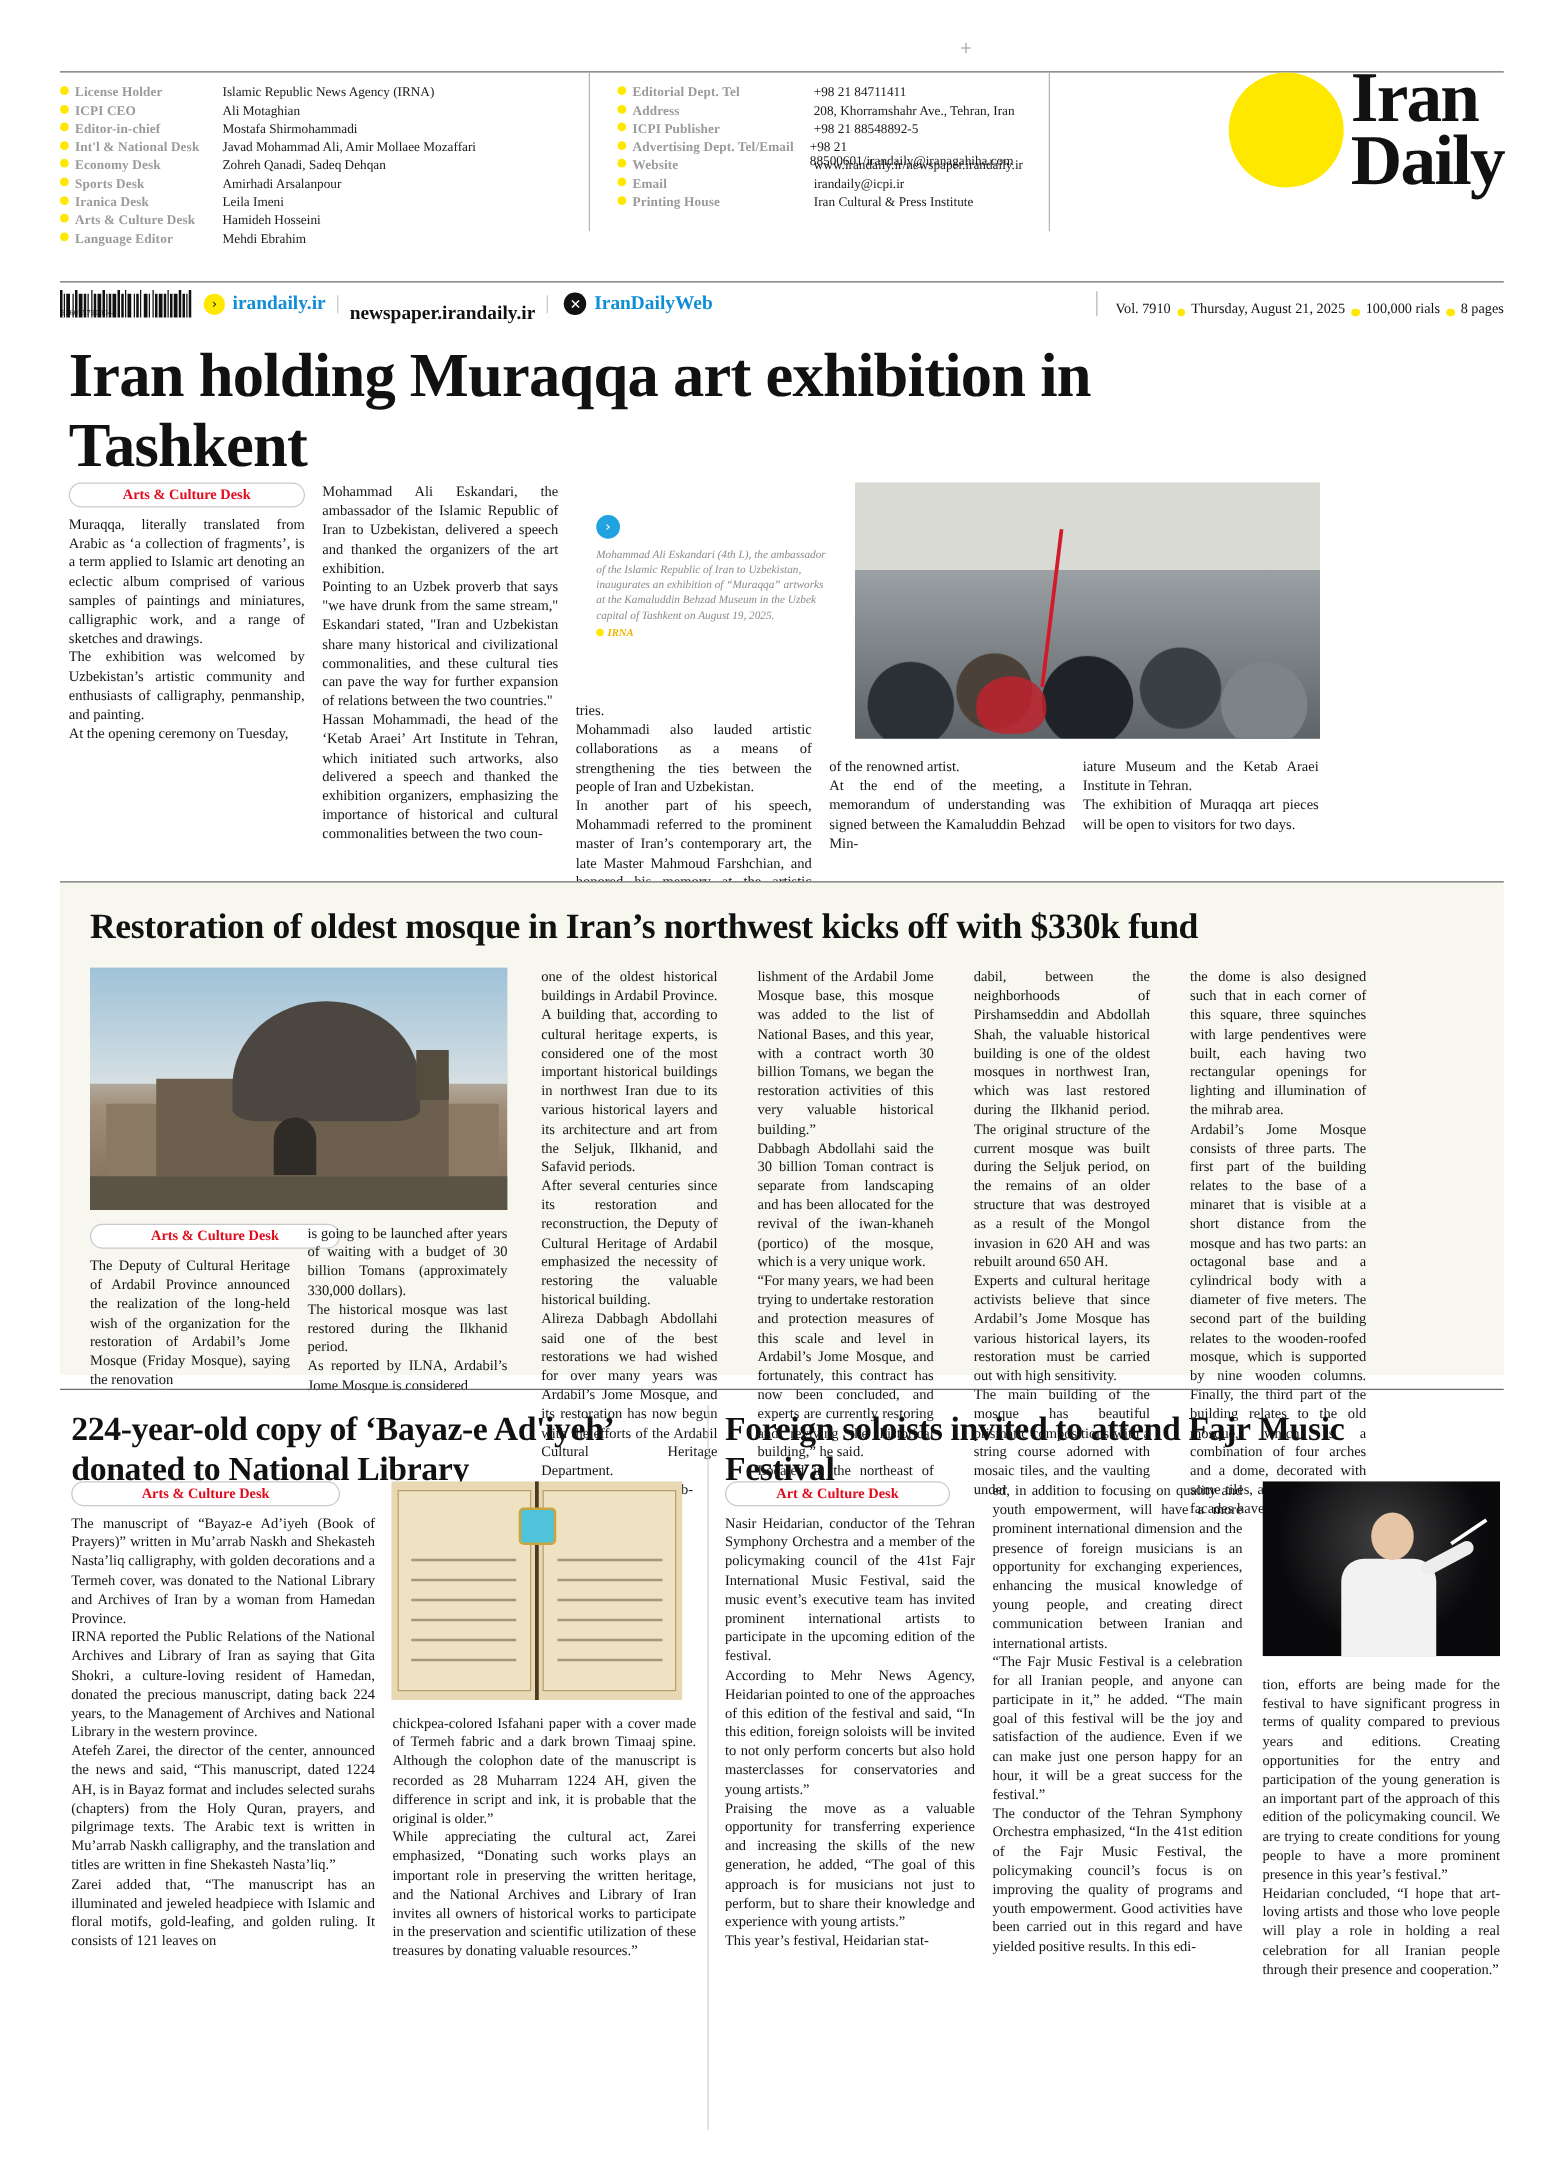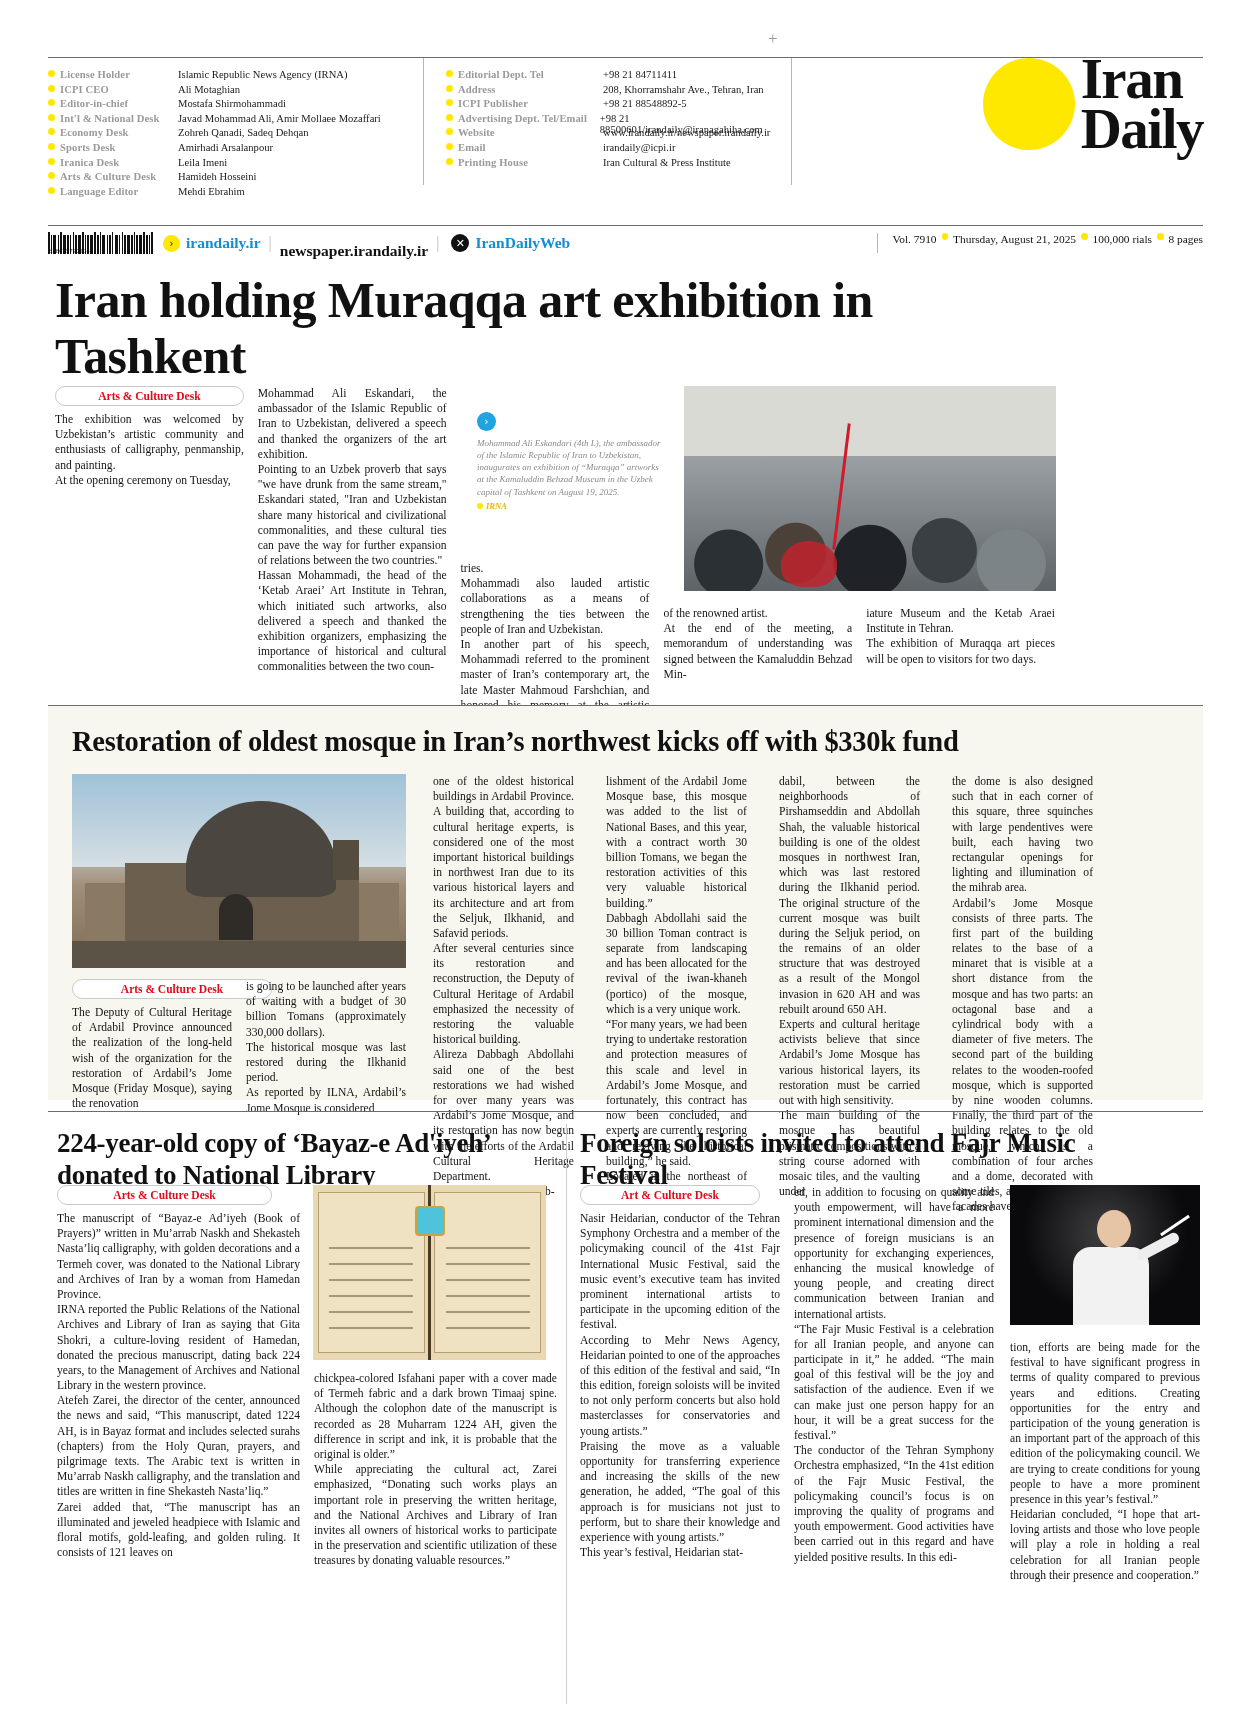--- a/index.html
+++ b/index.html
@@ -18,21 +18,21 @@
   .cropmark { position:absolute; color:#999; font-size:17px; line-height:1; }
 
   
   .masthead {
     position:absolute; left:48px; top:57px; width:1155px; height:128px;
     border-top:1.4px solid #6c6c6c;
     display:flex;
   }
   .mast-col { padding-top:11px; }
   .mast-col.c1 { width:375px; }
-  .mast-col.c2 { width:368px; border-left:1.1px solid #b5b5b5; padding-left:22px; }
+  .mast-col.c2 { width:368px; border-left:1.1px solid #b5b5b5; padding-left:22px;margin-left:48px; }
   .mast-col.c3 { flex:1; border-left:1.1px solid #b5b5b5; position:relative; }
 
   .mrow { display:flex; align-items:baseline; height:14.6px; }
   .bullet {
     width:7px;height:7px;border-radius:50%;background:#ffe800;
     display:inline-block; margin-right:5px; flex:none; position:relative; top:-1px;
   }
   .mlabel { color:#9a9a9a; font-size:10.6px; font-weight:700; letter-spacing:.1px; }
   .c1 .mlabel { width:118px; }
   .c2 .mlabel { width:145px; }
@@ -62,21 +62,21 @@
     font-family:"DejaVu Sans",sans-serif;
   }
   .navlink { font-size:15.5px; font-weight:bold; color:#0f8dd6; }
   .navlink.dark { color:#111;margin-top:16px; }
   .navsep { color:#bdbdbd; margin:0 8px; font-size:16px; }
   .x-icon {
     width:18px;height:18px;border-radius:50%;background:#111;color:#fff;
     display:flex;align-items:center;justify-content:center;font-size:11px;
     font-family:"DejaVu Sans",sans-serif; margin-right:6px; margin-left:4px;
   }
-  .navright { margin-left:auto; display:flex; align-items:flex-start; font-size:11.4px; color:#111; }
+  .navright { margin-left:auto; display:flex; align-items:flex-end; font-size:11.4px; color:#111; }
   .navright .vsep { width:1px; height:20px; background:#b5b5b5; margin-right:14px; }
   .dotY { width:6.5px;height:6.5px;border-radius:50%;background:#ffe800;display:inline-block;margin:0 5px; }
 
   
   .headline {
     position:absolute; left:55px; top:272px; width:1000px;
     font-size:50px; line-height:1.12; font-weight:bold; letter-spacing:-.6px;
   }
 
   
@@ -339,20 +339,21 @@
     </div>
   </div>
 
   <div class="headline">Iran holding Muraqqa art exhibition in Tashkent</div>
 
   <div class="a1">
     <div class="grid">
       <div class="c">
         <div class="desk">Arts &amp; Culture Desk</div>
         <div class="col" style="margin-top:6px;">
+          <p>Muraqqa, literally translated from Arabic as ‘a collection of fragments’, is a term applied to Islamic art denoting an eclectic album comprised of various samples of paintings and miniatures, calligraphic work, and a range of sketches and drawings.</p>
           <p>The exhibition was welcomed by Uzbekistan’s artistic community and enthusiasts of calligraphy, penmanship, and painting.</p>
           <p>At the opening ceremony on Tuesday,</p>
         </div>
       </div>
       <div class="c">
         <div class="col">
           <p>Mohammad Ali Eskandari, the ambassador of the Islamic Republic of Iran to Uzbekistan, delivered a speech and thanked the organizers of the art exhibition.</p>
           <p>Pointing to an Uzbek proverb that says "we have drunk from the same stream," Eskandari stated, "Iran and Uzbekistan share many historical and civilizational commonalities, and these cultural ties can pave the way for further expansion of relations between the two countries."</p>
           <p>Hassan Mohammadi, the head of the ‘Ketab Araei’ Art Institute in Tehran, which initiated such artworks, also delivered a speech and thanked the exhibition organizers, emphasizing the importance of historical and cultural commonalities between the two coun-</p>
         </div>

